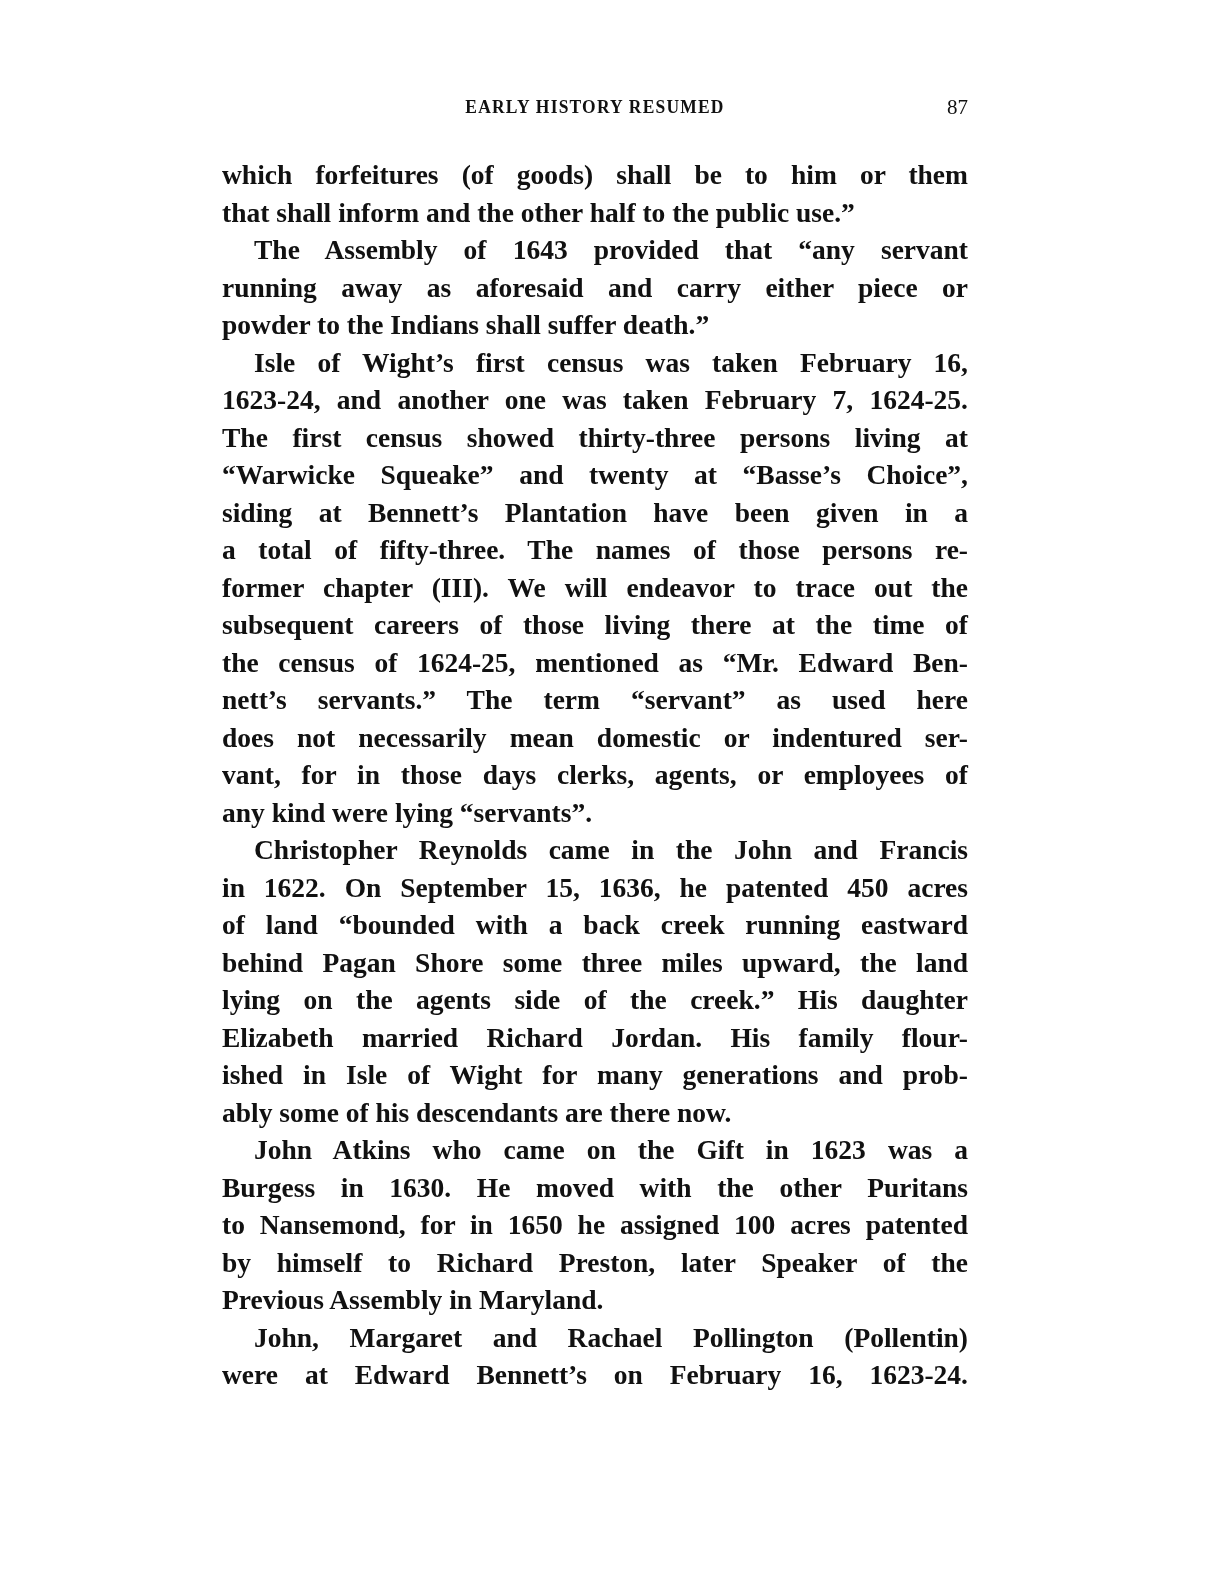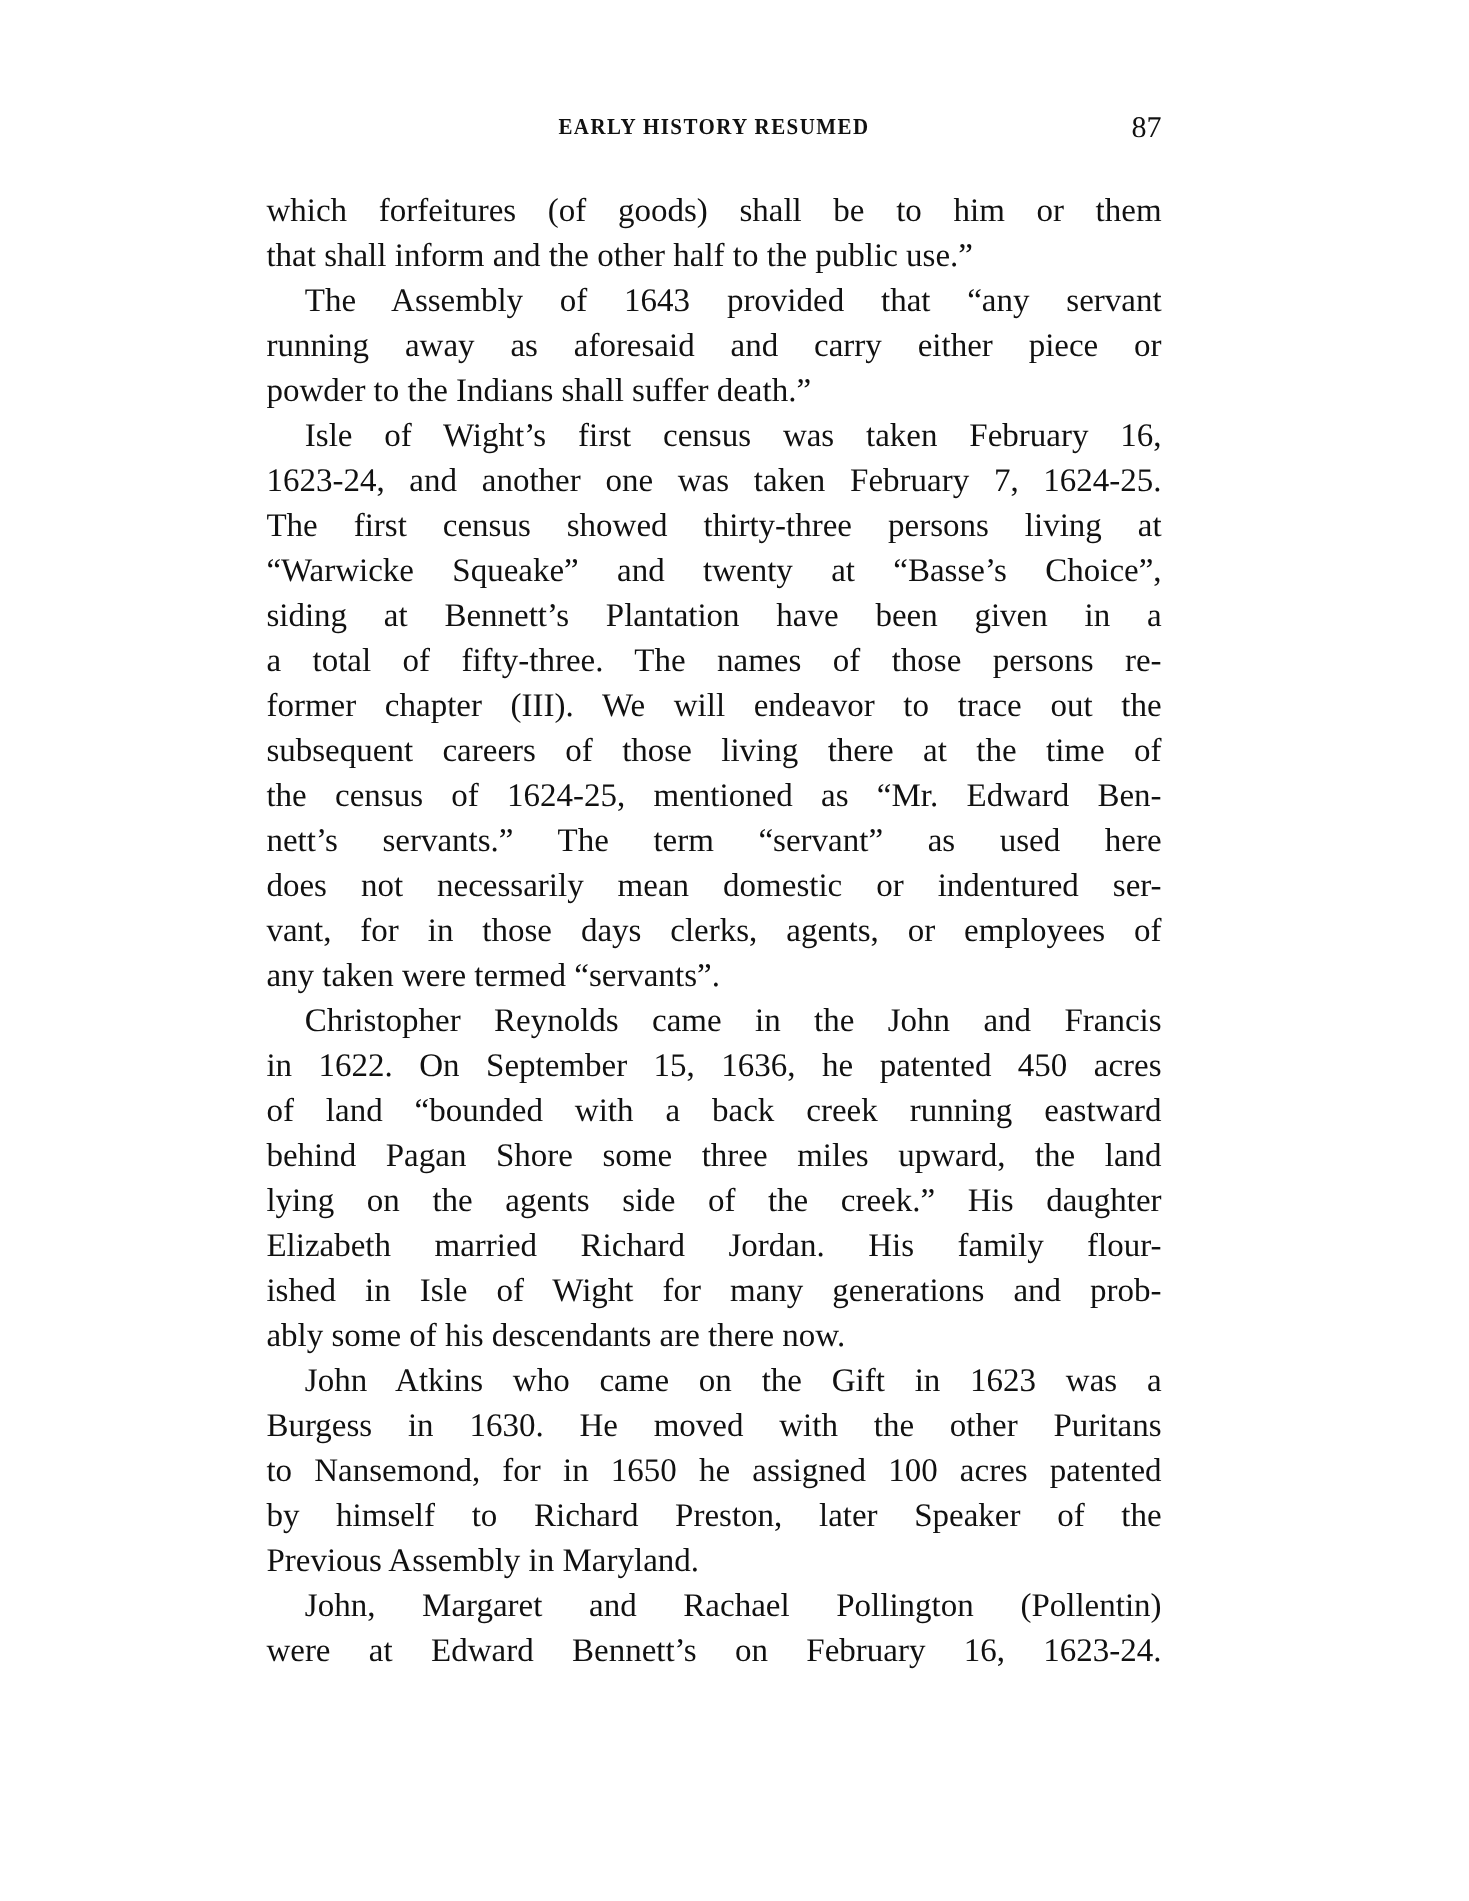--- a/index.html
+++ b/index.html
@@ -38,38 +38,39 @@
       letter-spacing: 1.3px;
       font-weight: bold;
       line-height: 30px;
       transform: scaleX(0.92);
       transform-origin: center;
     }
     .page-number {
       position: absolute;
       right: 0;
       top: 0;
-      font-size: 25px;
+      font-size: 21px;
       line-height: 30px;
     }
     .body-text {
       position: absolute;
       top: 156px;
       left: 222px;
       width: 746px;
     }
     .line {
       display: block;
       height: 37.5px;
       line-height: 37.5px;
       font-size: 27.5px;
       text-align: justify;
       text-align-last: justify;
       white-space: nowrap;
       overflow: visible;
+      font-weight: bold;
     }
     .line.justify {
       white-space: normal;
     }
     .line.last {
       text-align-last: left;
     }
     .line.indent {
       text-indent: 32px;
     }
@@ -103,21 +104,21 @@
       <span class="line justify">The first census showed thirty-three persons living at</span>
       <span class="line justify">“Warwicke Squeake” and twenty at “Basse’s Choice”,</span>
       <span class="line justify">siding at Bennett’s Plantation have been given in a</span>
       <span class="line justify">a total of fifty-three. The names of those persons re-</span>
       <span class="line justify">former chapter (III). We will endeavor to trace out the</span>
       <span class="line justify">subsequent careers of those living there at the time of</span>
       <span class="line justify">the census of 1624-25, mentioned as “Mr. Edward Ben-</span>
       <span class="line justify">nett’s servants.” The term “servant” as used here</span>
       <span class="line justify">does not necessarily mean domestic or indentured ser-</span>
       <span class="line justify">vant, for in those days clerks, agents, or employees of</span>
-      <span class="line last">any taken were termed “servants”.</span>
+      <span class="line last">any kind were lying “servants”.</span>
     </div>
 
     <div>
       <span class="line justify indent">Christopher Reynolds came in the John and Francis</span>
       <span class="line justify">in 1622. On September 15, 1636, he patented 450 acres</span>
       <span class="line justify">of land “bounded with a back creek running eastward</span>
       <span class="line justify">behind Pagan Shore some three miles upward, the land</span>
       <span class="line justify">lying on the agents side of the creek.” His daughter</span>
       <span class="line justify">Elizabeth married Richard Jordan. His family flour-</span>
       <span class="line justify">ished in Isle of Wight for many generations and prob-</span>

